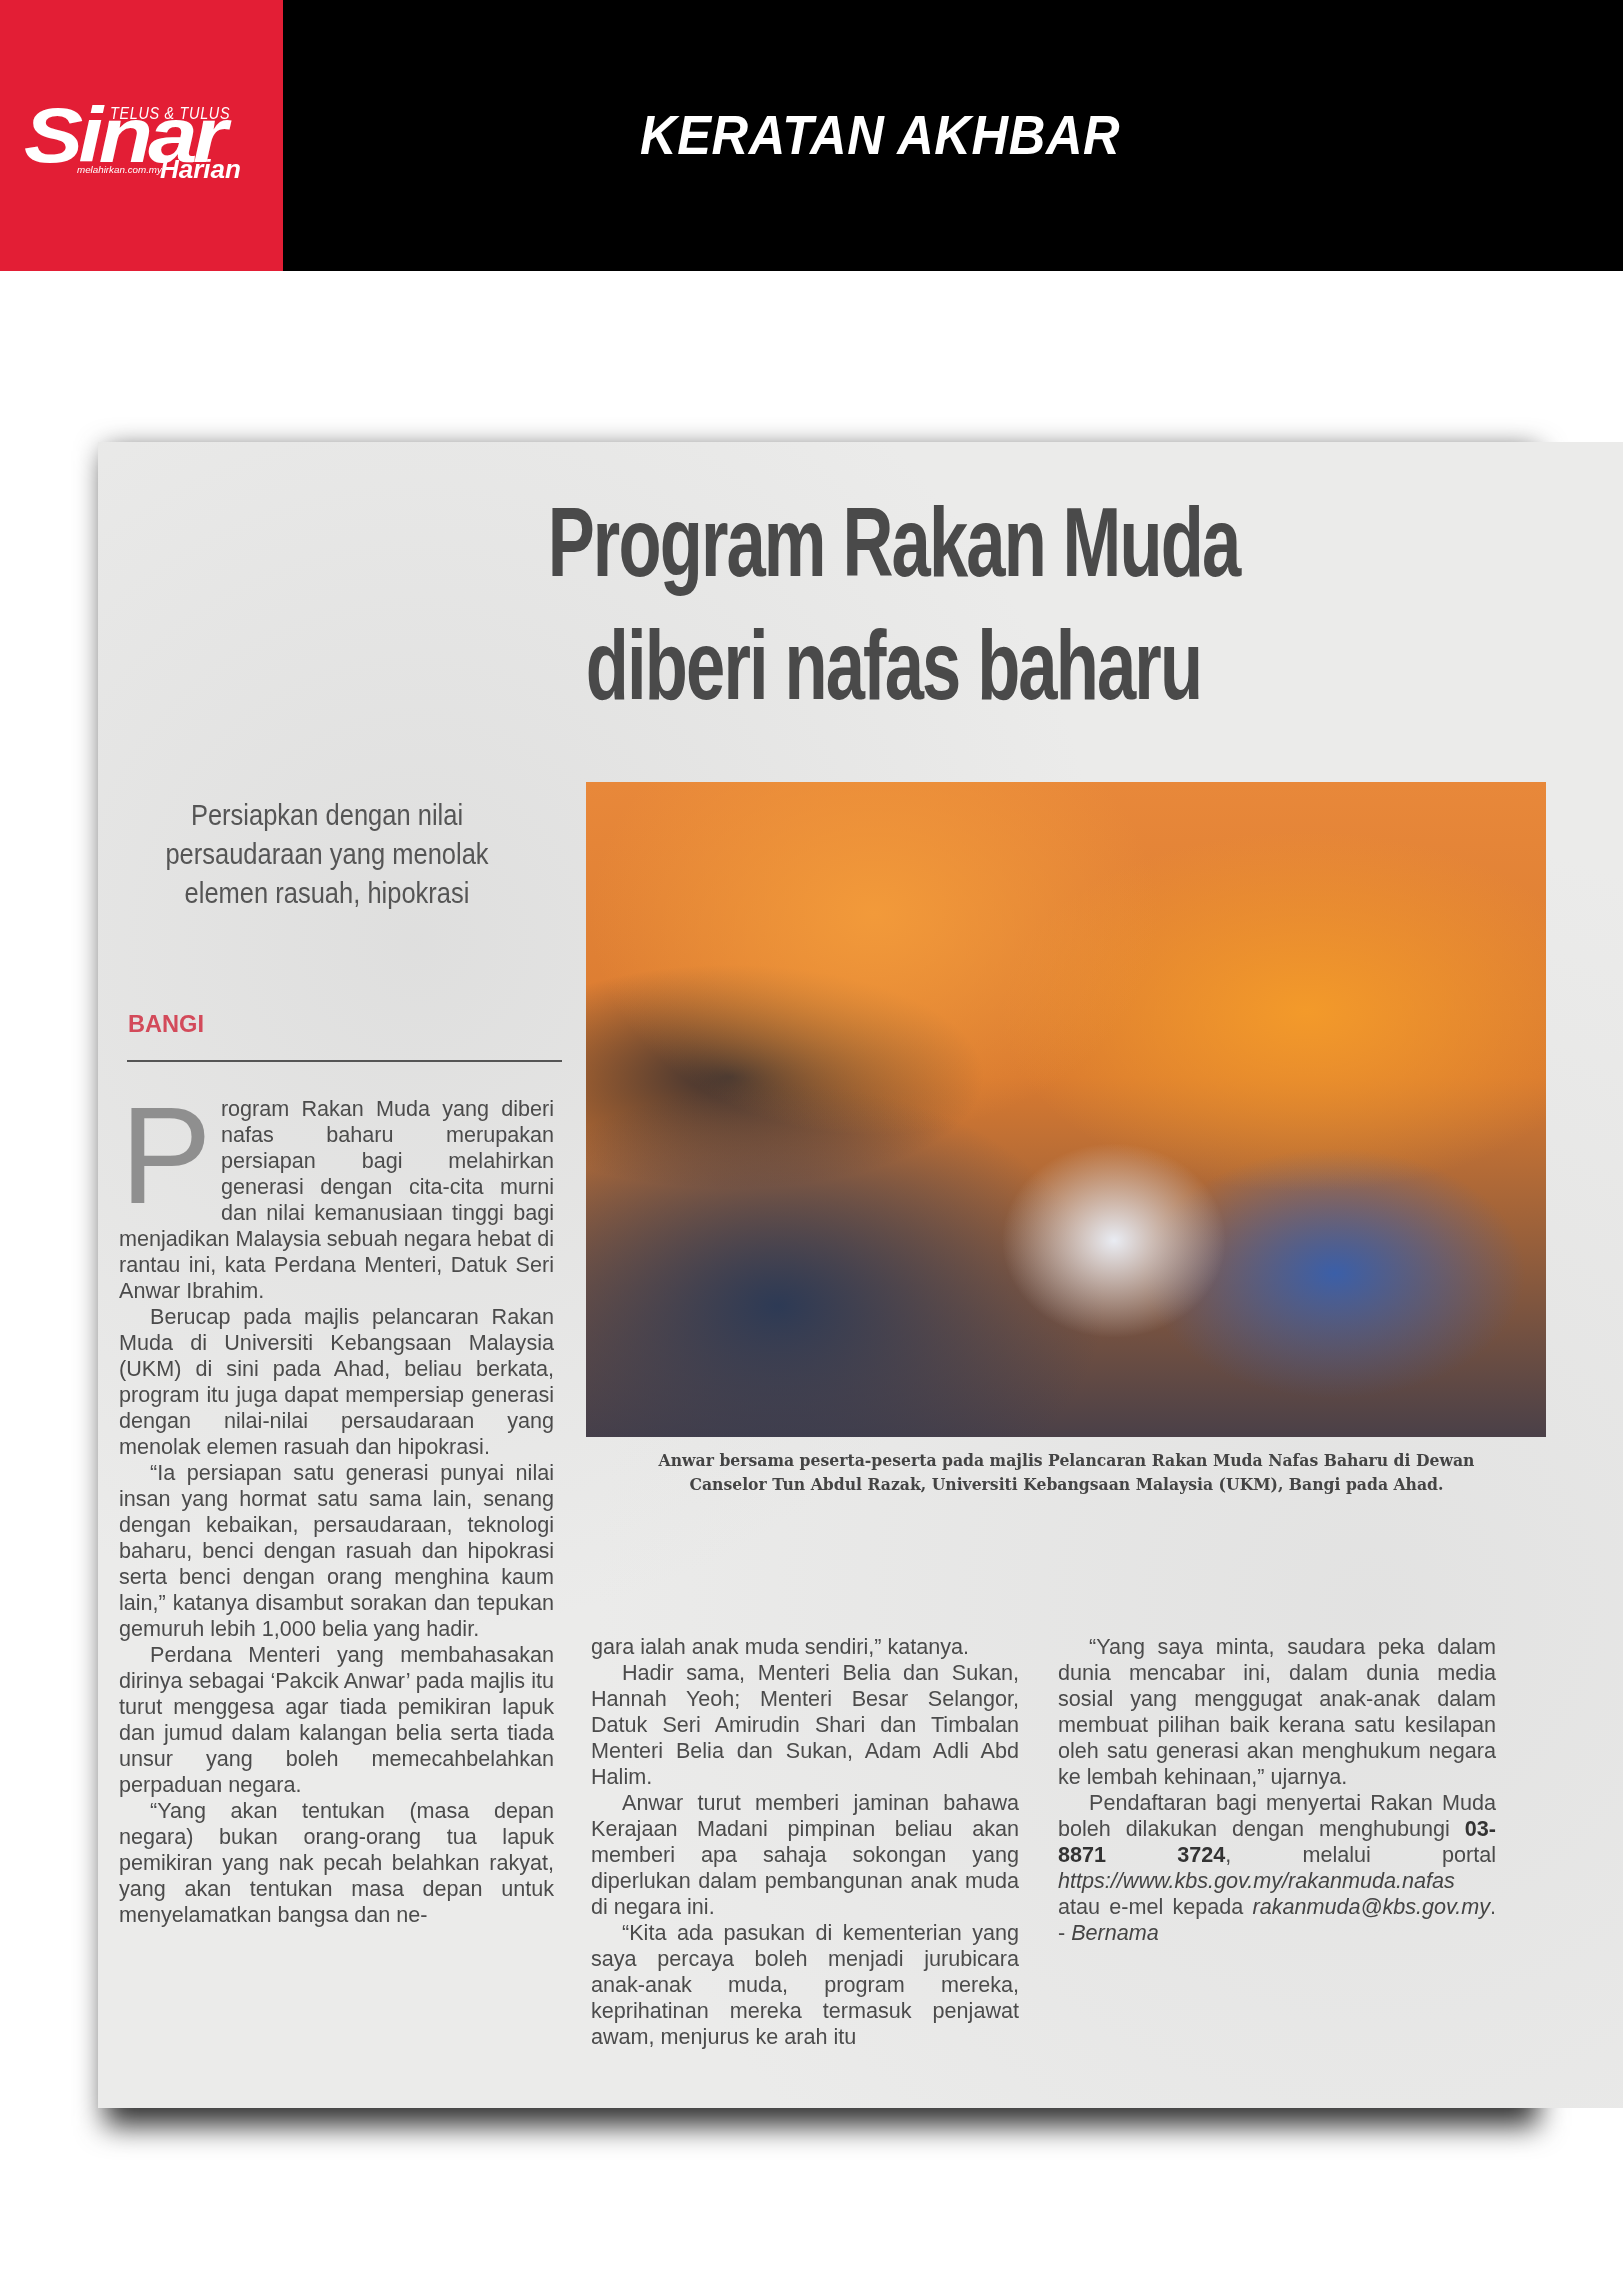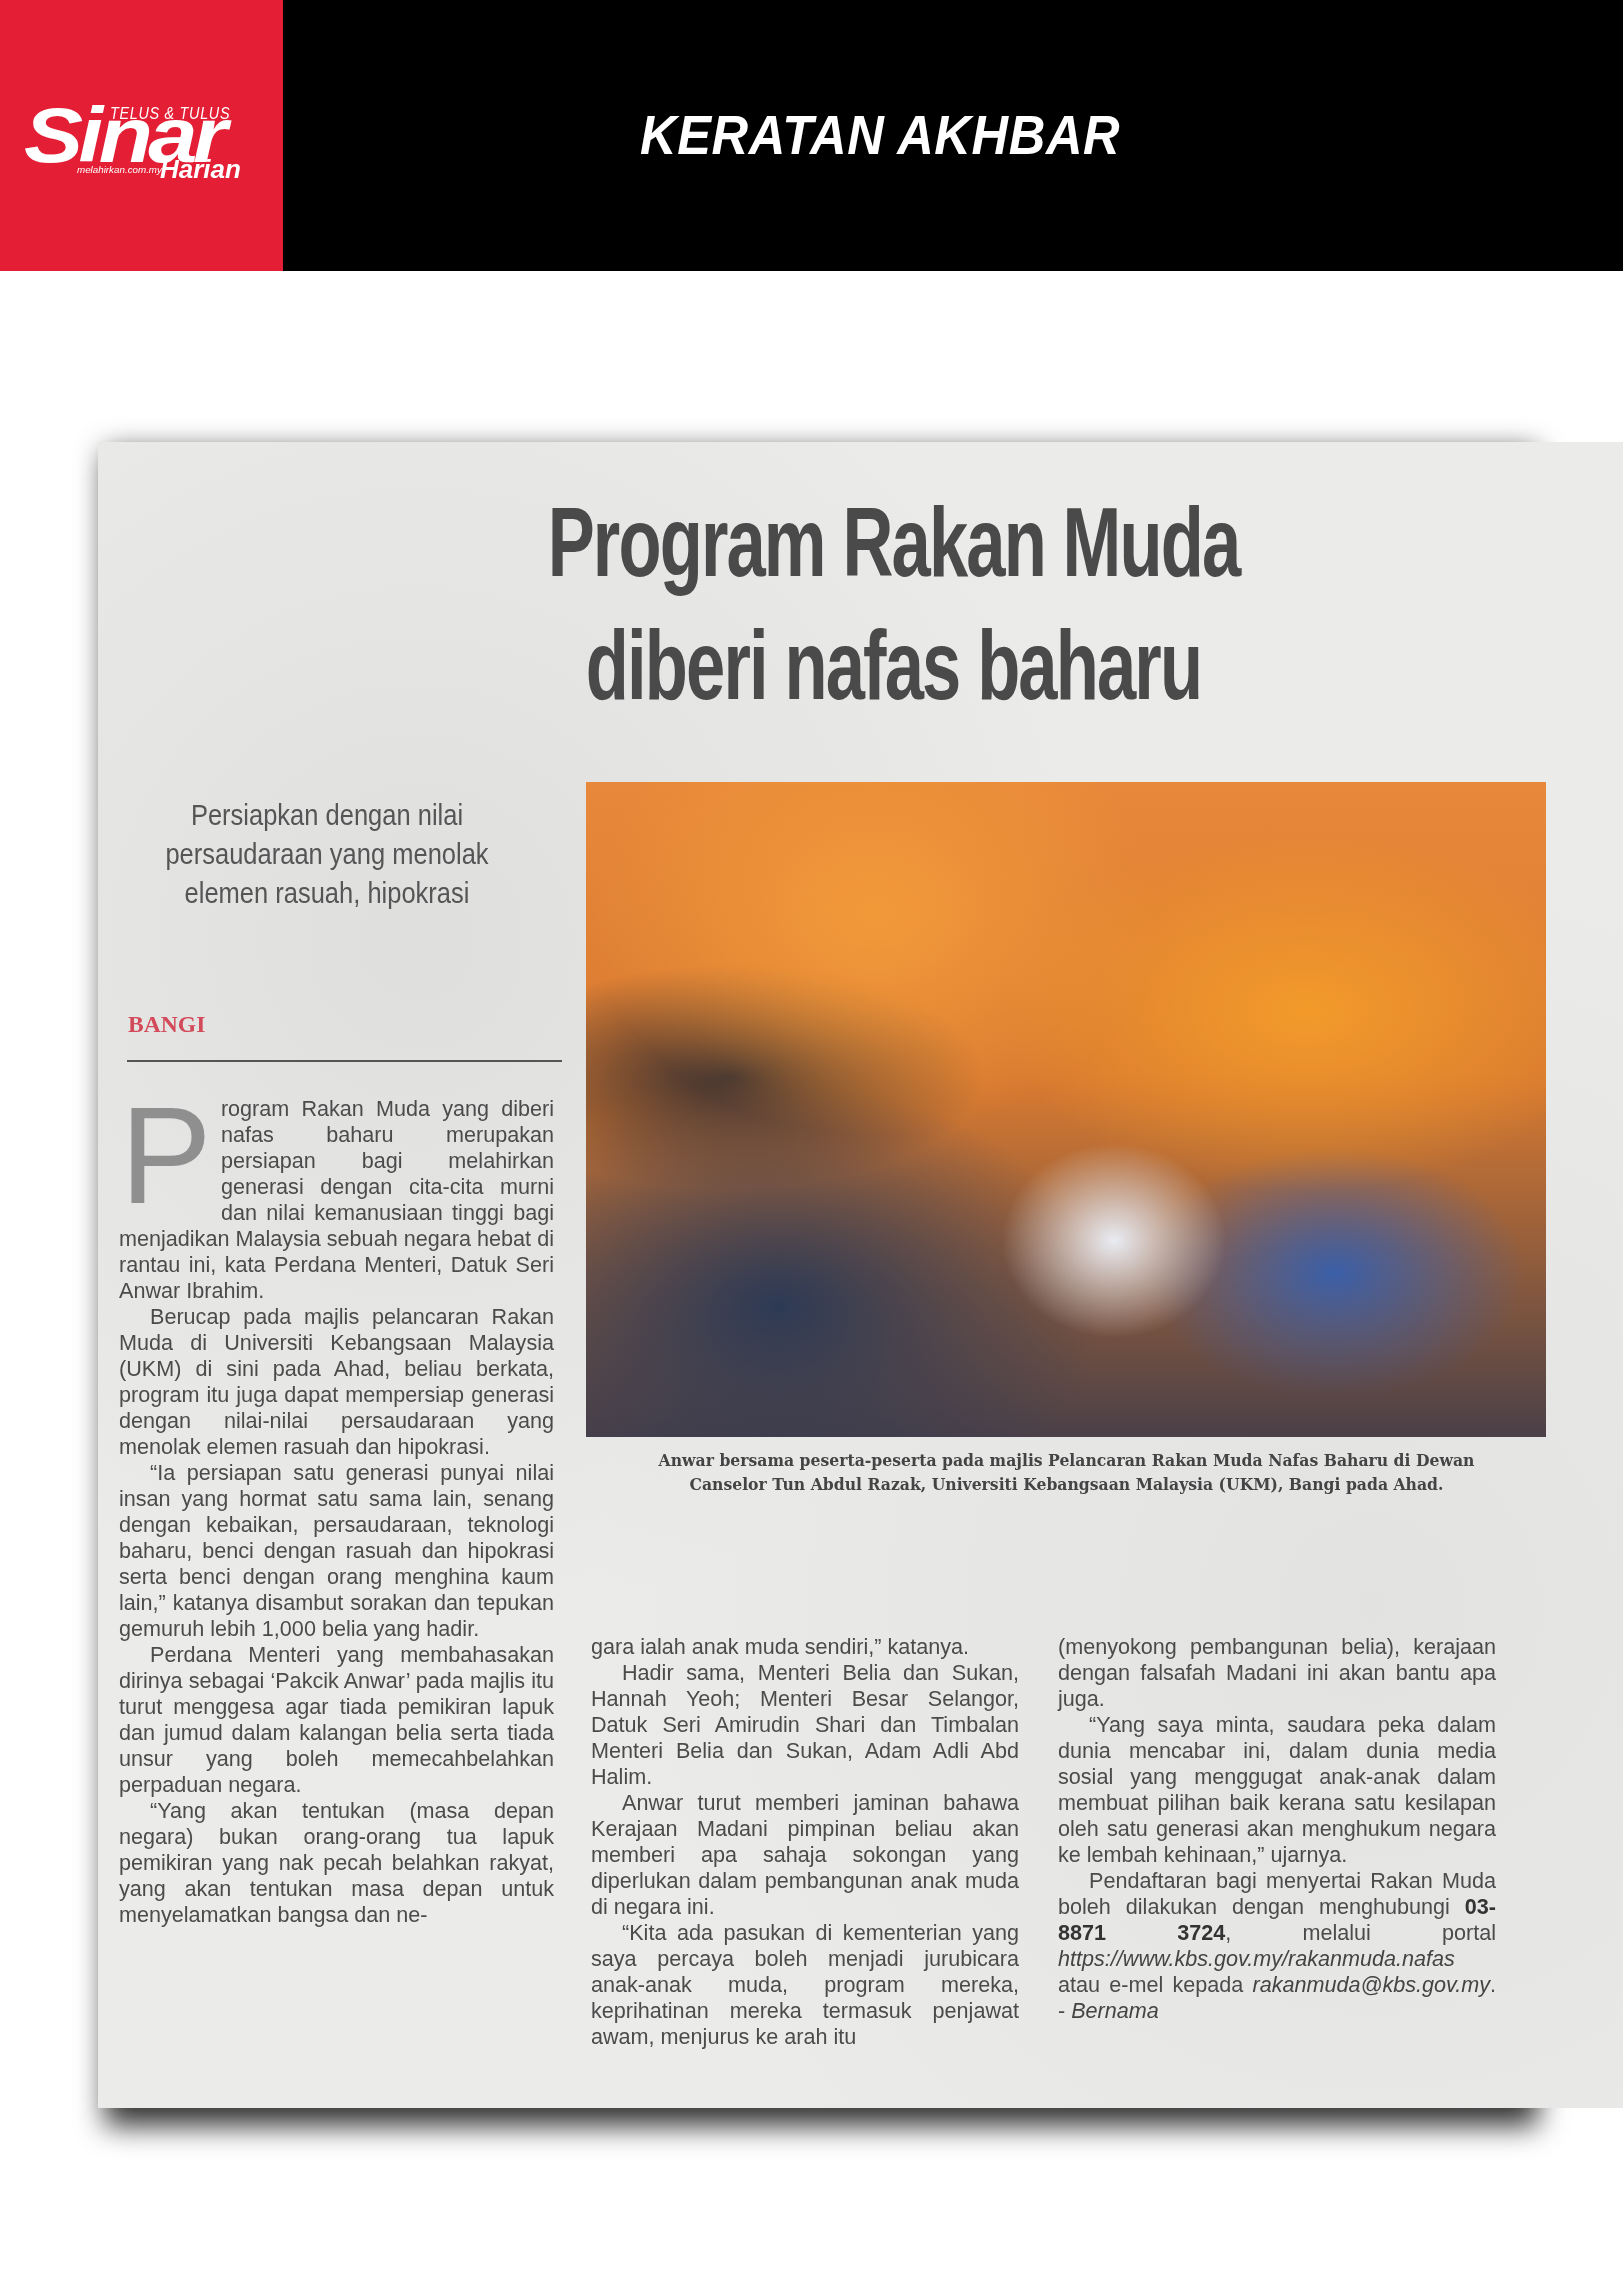--- a/index.html
+++ b/index.html
@@ -18,21 +18,21 @@
   .clipping-shadow { position: absolute; left: 105px; top: 451px; width: 1433px; height: 1675px; background: #333; filter: blur(14.4px); }
   .clipping {
     position: absolute; left: 98px; top: 442px; width: 1591px; height: 1666px;
     background: #ebebea;
     background-image: radial-gradient(circle at 20% 30%, rgba(200,200,200,0.35) 0, transparent 40%),
                       radial-gradient(circle at 80% 70%, rgba(210,210,210,0.35) 0, transparent 45%);
     overflow: hidden;
   }
   .headline { position: absolute; left: 0; width: 100%; top: 39px; text-align: center; color: #4a4a4a; font-weight: bold; font-size: 98px; line-height: 123px; letter-spacing: -2.6px; transform: scaleX(0.72); transform-origin: center; }
   .standfirst { position: absolute; left: 26px; top: 353px; width: 406px; text-align: center; color: #555; font-size: 30px; line-height: 39px; transform: scaleX(0.85); transform-origin: center; }
-  .dateline { position: absolute; left: 30px; top: 569px; color: #d34a5a; font-family: Liberation Serif, serif; font-weight: bold; font-size: 23.6px; }
+  .dateline { position: absolute; left: 30px; top: 569px; color: #d34a5a; font-family: Liberation Sans, sans-serif; font-weight: bold; font-size: 23.6px; }
   .dateline-rule { position: absolute; left: 29px; top: 618px; width: 435px; height: 2px; background: #555; }
 
   .photo-credit { position: absolute; left: 1283px; top: 326px; color: #555; font-size: 12.4px; margin-top: 44px; }
   .photo {
     position: absolute; left: 488px; top: 340px; width: 960px; height: 655px;
     background:
       radial-gradient(ellipse at 30% 20%, #f29a3a 0, transparent 30%),
       radial-gradient(ellipse at 75% 35%, #f39a2a 0, transparent 30%),
       radial-gradient(ellipse at 55% 70%, #e9ecf3 0, transparent 15%),
       radial-gradient(ellipse at 20% 80%, #2d3a55 0, transparent 30%),
@@ -89,21 +89,20 @@
   </div>
 
   <div class="col col2">
     <p class="no-indent">gara ialah anak muda sendiri,” katanya.</p>
     <p>Hadir sama, Menteri Belia dan Sukan, Hannah Yeoh; Menteri Besar Selangor, Datuk Seri Amirudin Shari dan Timbalan Menteri Belia dan Sukan, Adam Adli Abd Halim.</p>
     <p>Anwar turut memberi jaminan bahawa Kerajaan Madani pimpinan beliau akan memberi apa sahaja sokongan yang diperlukan dalam pembangunan anak muda di negara ini.</p>
     <p>“Kita ada pasukan di kementerian yang saya percaya boleh menjadi jurubicara anak-anak muda, program mereka, keprihatinan mereka termasuk penjawat awam, menjurus ke arah itu</p>
   </div>
 
   <div class="col col3">
-    <p class="no-indent">(menyokong pembangunan belia), kerajaan dengan falsafah Madani ini akan bantu apa juga.</p>
     <p>“Yang saya minta, saudara peka dalam dunia mencabar ini, dalam dunia media sosial yang menggugat anak-anak dalam membuat pilihan baik kerana satu kesilapan oleh satu generasi akan menghukum negara ke lembah kehinaan,” ujarnya.</p>
     <p>
       <span>Pendaftaran bagi menyertai Rakan Muda boleh dilakukan dengan menghubungi</span>
       <b>03-8871 3724</b><span>, melalui portal</span>
       <i>https://www.kbs.gov.my/rakanmuda.nafas</i>
       <span>atau e-mel kepada</span>
       <i>rakanmuda@kbs.gov.my</i><span>. -</span>
       <i>Bernama</i>
     </p>
   </div>

